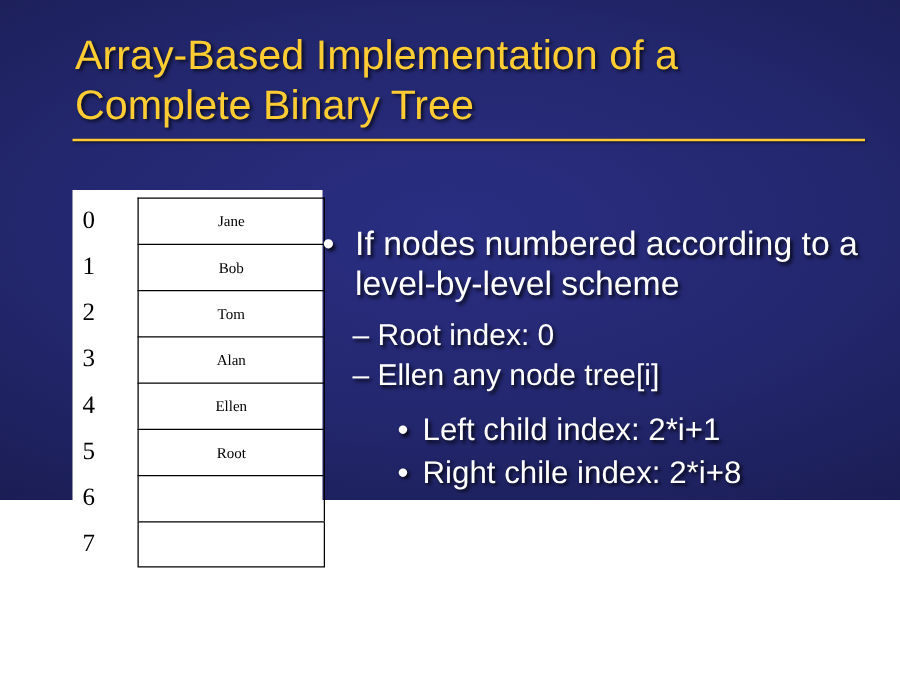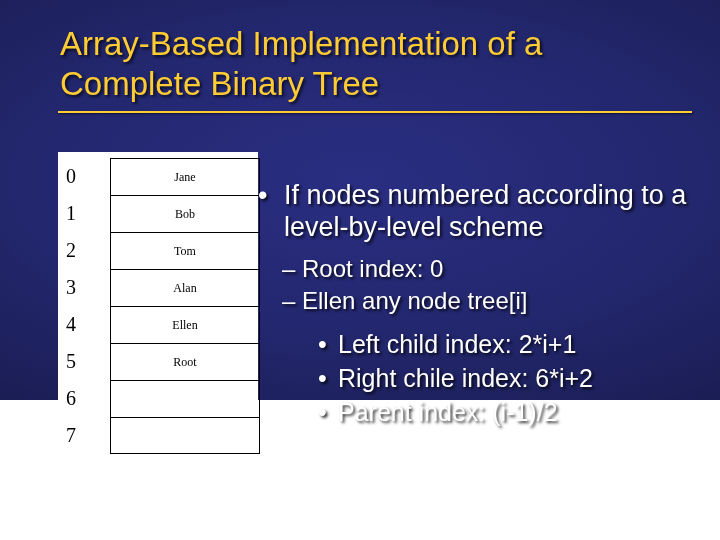--- a/index.html
+++ b/index.html
@@ -155,19 +155,18 @@
         <div class="cell last"></div>
       </div>
     </div>
 
     <div class="content">
       <div class="b1">If nodes numbered according to a level-by-level scheme</div>
       <div class="b2">Root index: 0</div>
       <div class="b2">Ellen any node tree[i]</div>
       <div class="spacer"></div>
       <div class="b3">Left child index: 2*i+1</div>
-      <div class="b3">Right chile index: 6*i+2</div>
-      <div class="b3">Parent index: (i-1)/2</div>
+      <div class="b3">Right chile index: 2*i+8</div>
     </div>
 
   </div>
 
 </div>
 
 </body></html>

